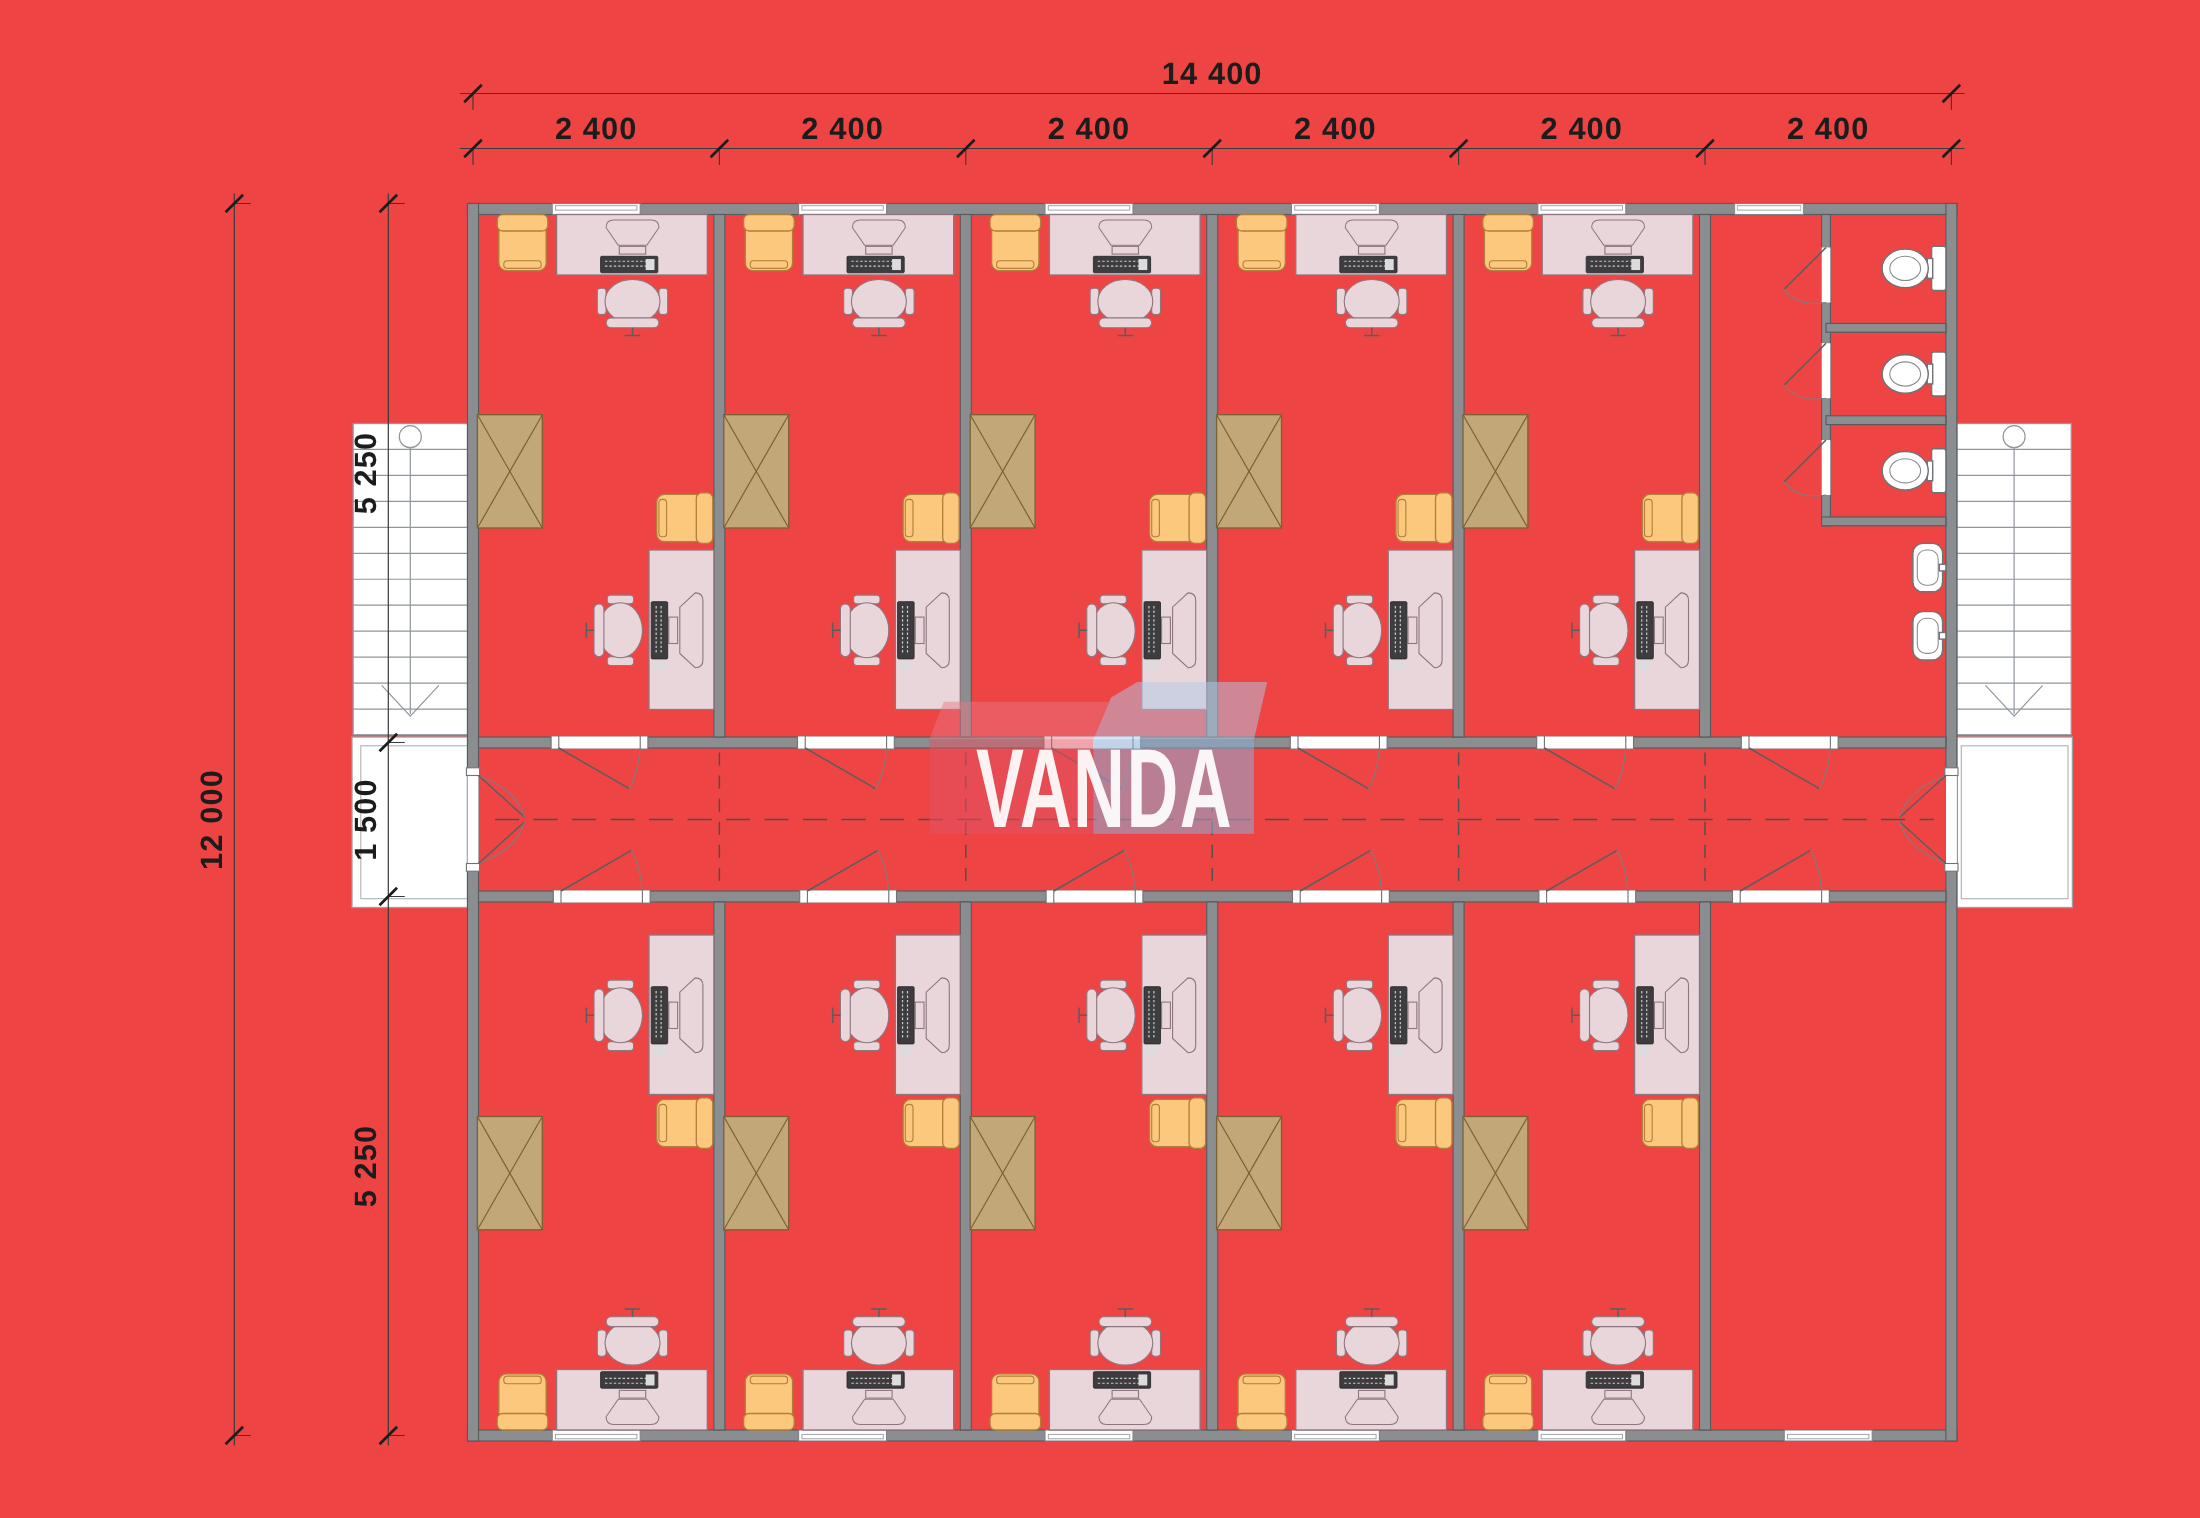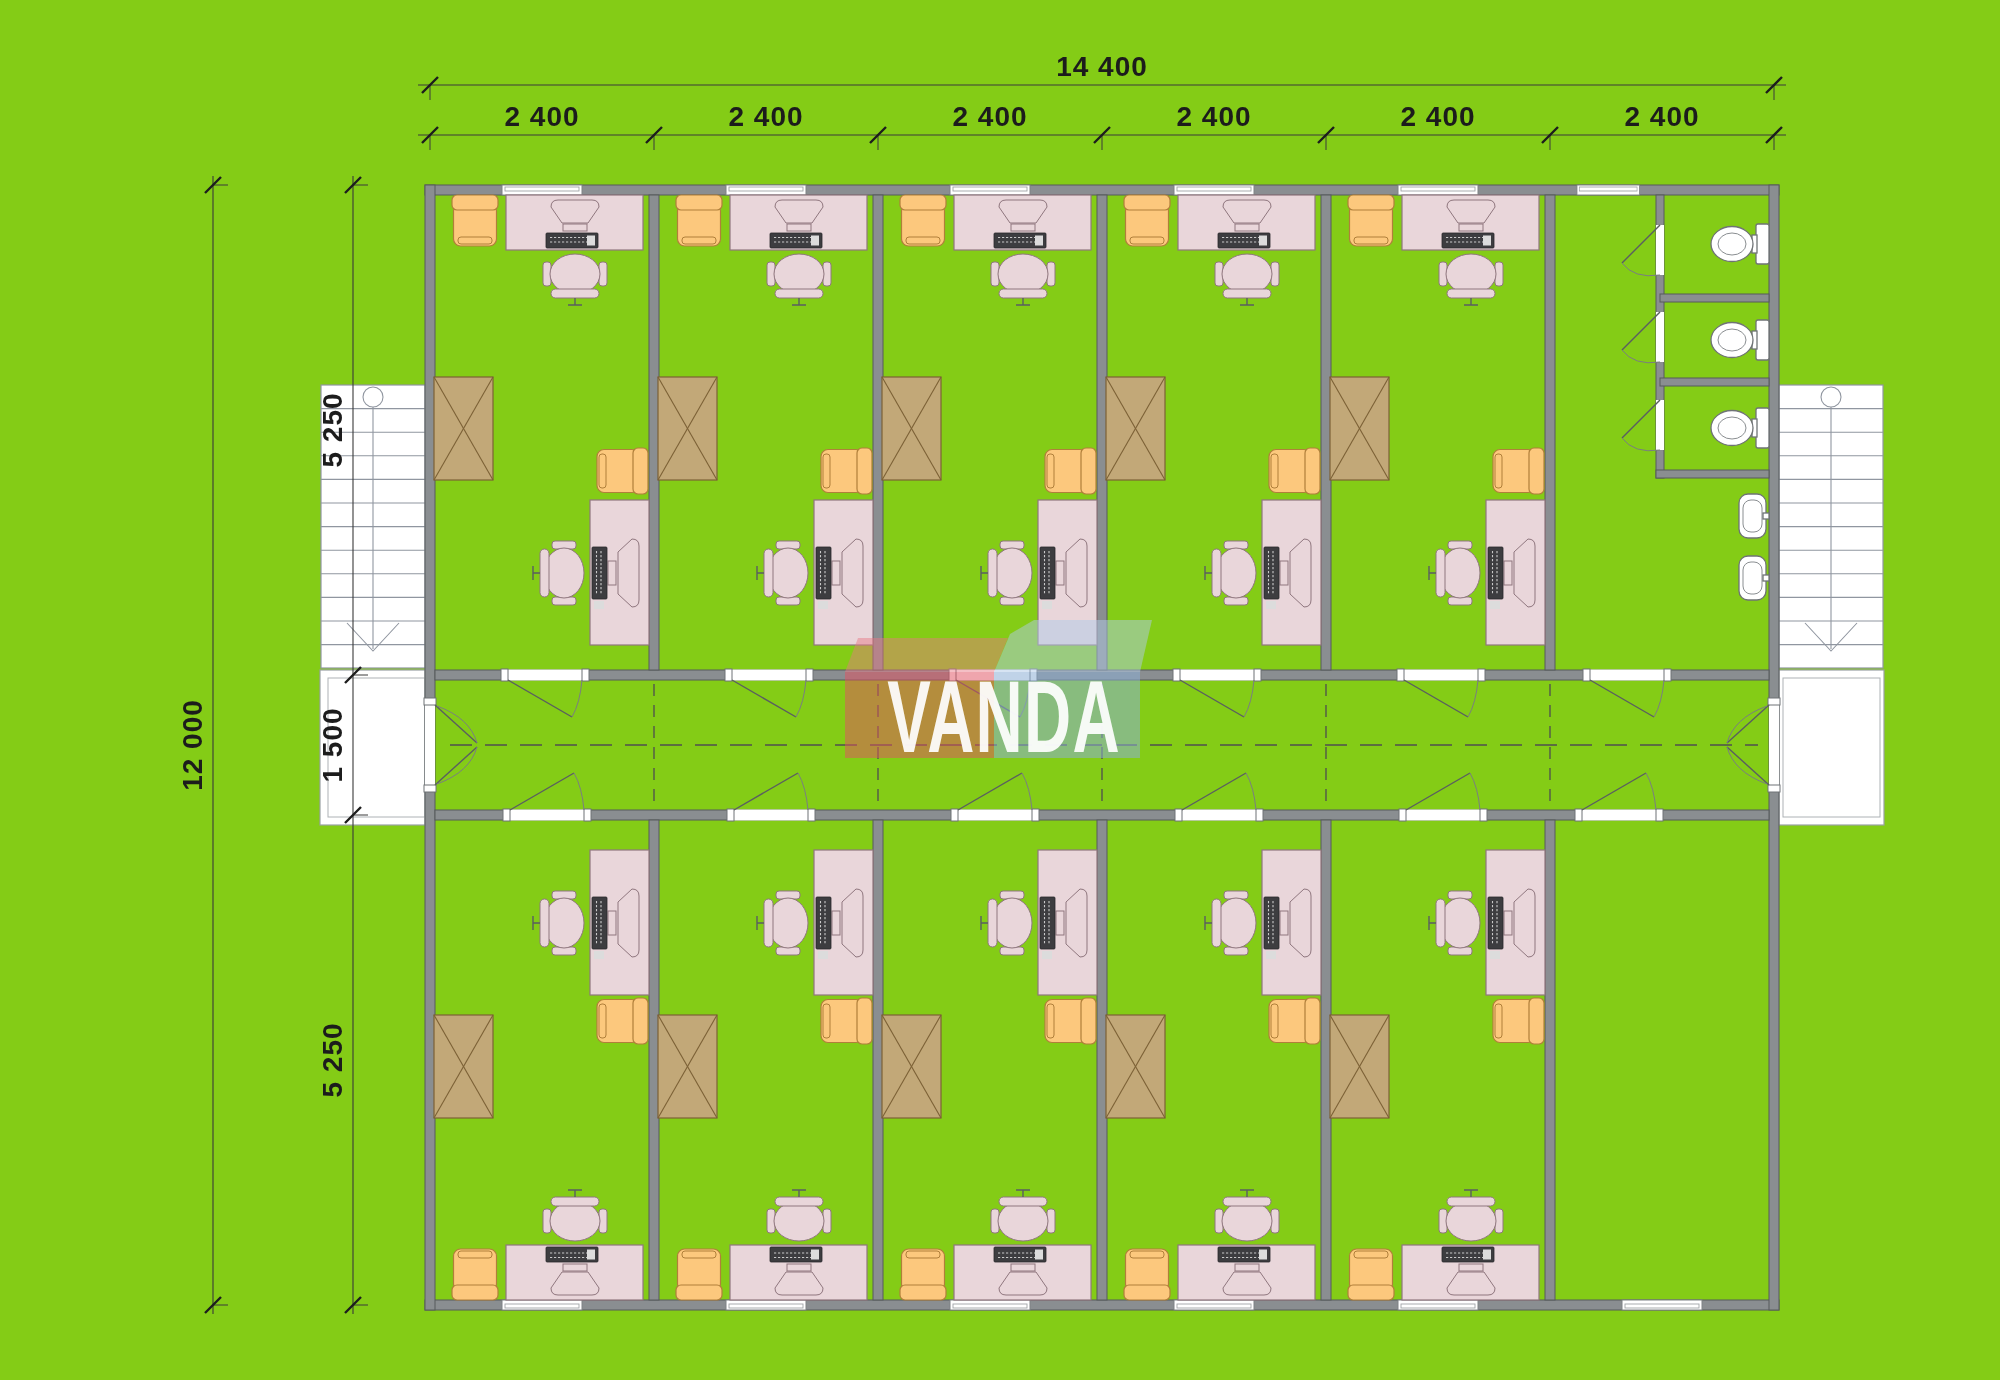--- a/index.html
+++ b/index.html
@@ -1,16 +1,16 @@
 <!DOCTYPE html>
 <html style="--c-wall: #8a8e91; --c-desk: #e9d6da; --c-keyboard: #3d3d40; --c-armchair: #fcc87d; --c-cabinet: #c2a878; --c-dimension_text: #1c1c1c; --c-logo_red: rgba(224,83,97,0.52); --c-logo_blue: rgba(140,175,214,0.55);"><head>
 <meta charset="utf-8">
 <style>
   html,body{margin:0;padding:0;background:#ffffff;}
-  .canvas{position:relative;width:2000px;height:1380px;background:#84cc16;overflow:hidden;}
+  .canvas{position:relative;width:2000px;height:1380px;background:#ef4444;overflow:hidden;}
   svg{display:block;}
   svg text{font-family:"Liberation Sans","DejaVu Sans",sans-serif;font-weight:bold;}
 
   .wall{fill:var(--c-wall,#8a8e91);stroke:#565a5d;stroke-width:1;}
   .opening{fill:#ffffff;stroke:none;}
   .jamb{fill:#ffffff;stroke:#6f7376;stroke-width:1;}
   .desk{fill:var(--c-desk,#e9d6da);stroke:#8f767e;stroke-width:1.2;}
   .desk-part{fill:var(--c-desk,#e9d6da);stroke:#8f767e;stroke-width:1;}
   .kbd{fill:var(--c-keyboard,#3d3d40);stroke:#2a2a2c;stroke-width:0.8;}
   .kbd-keys{stroke:#c9c9c9;stroke-width:1.1;stroke-dasharray:2.2 1.8;fill:none;}

